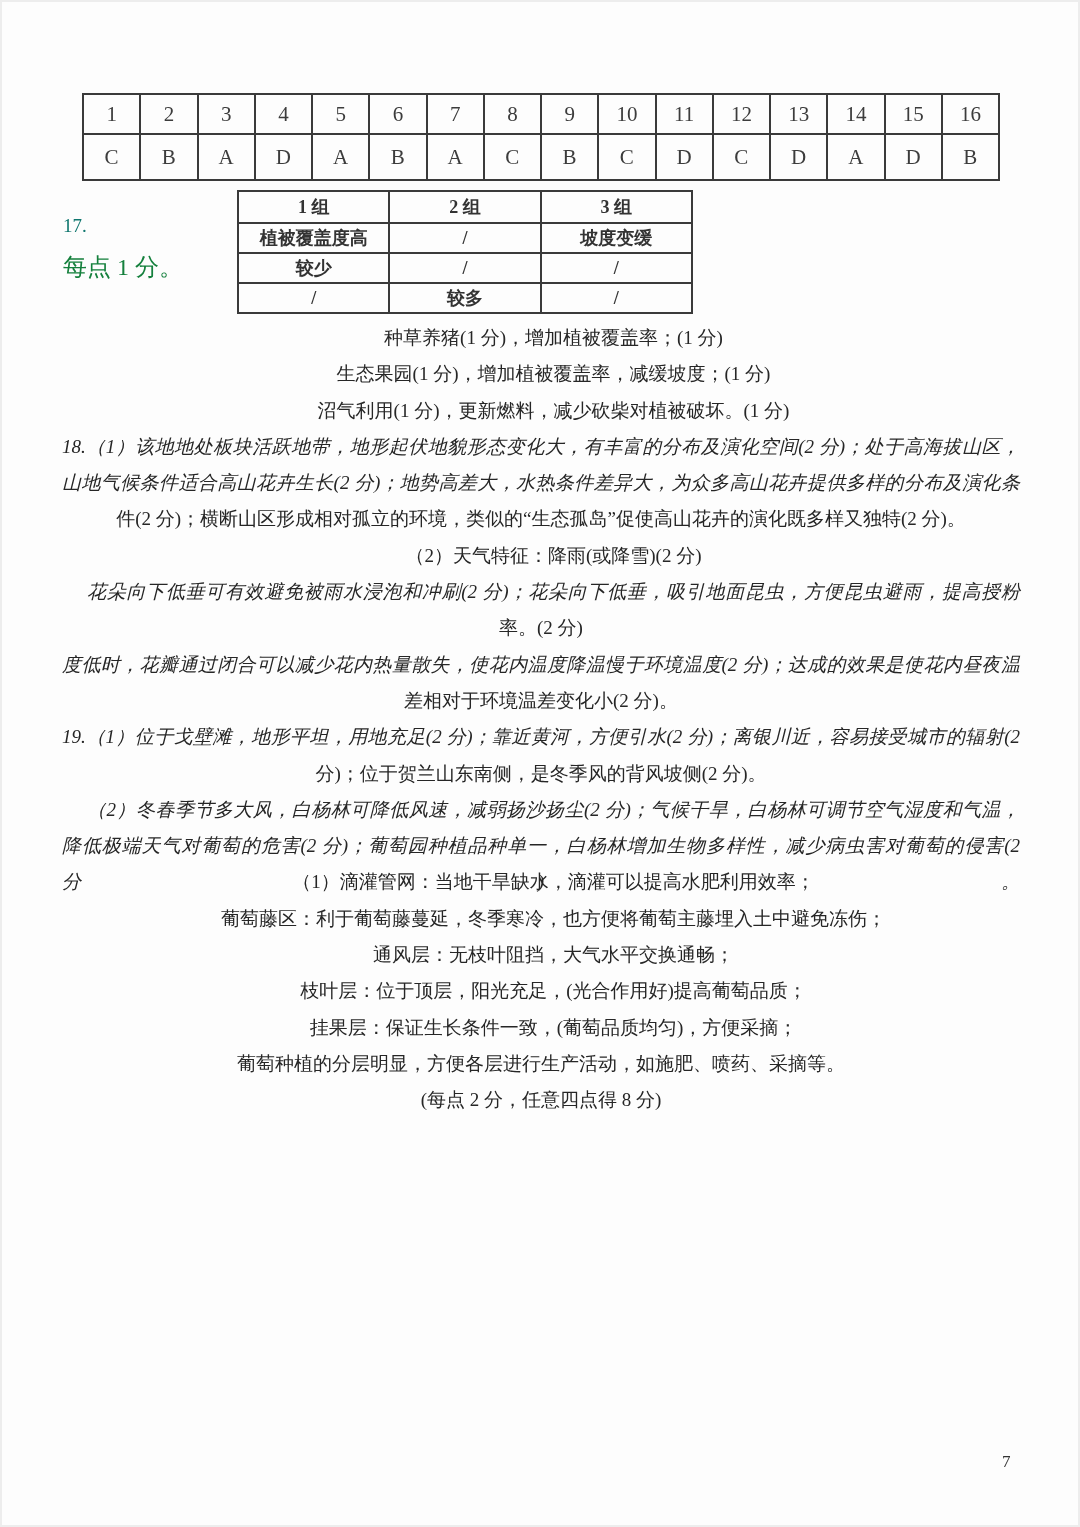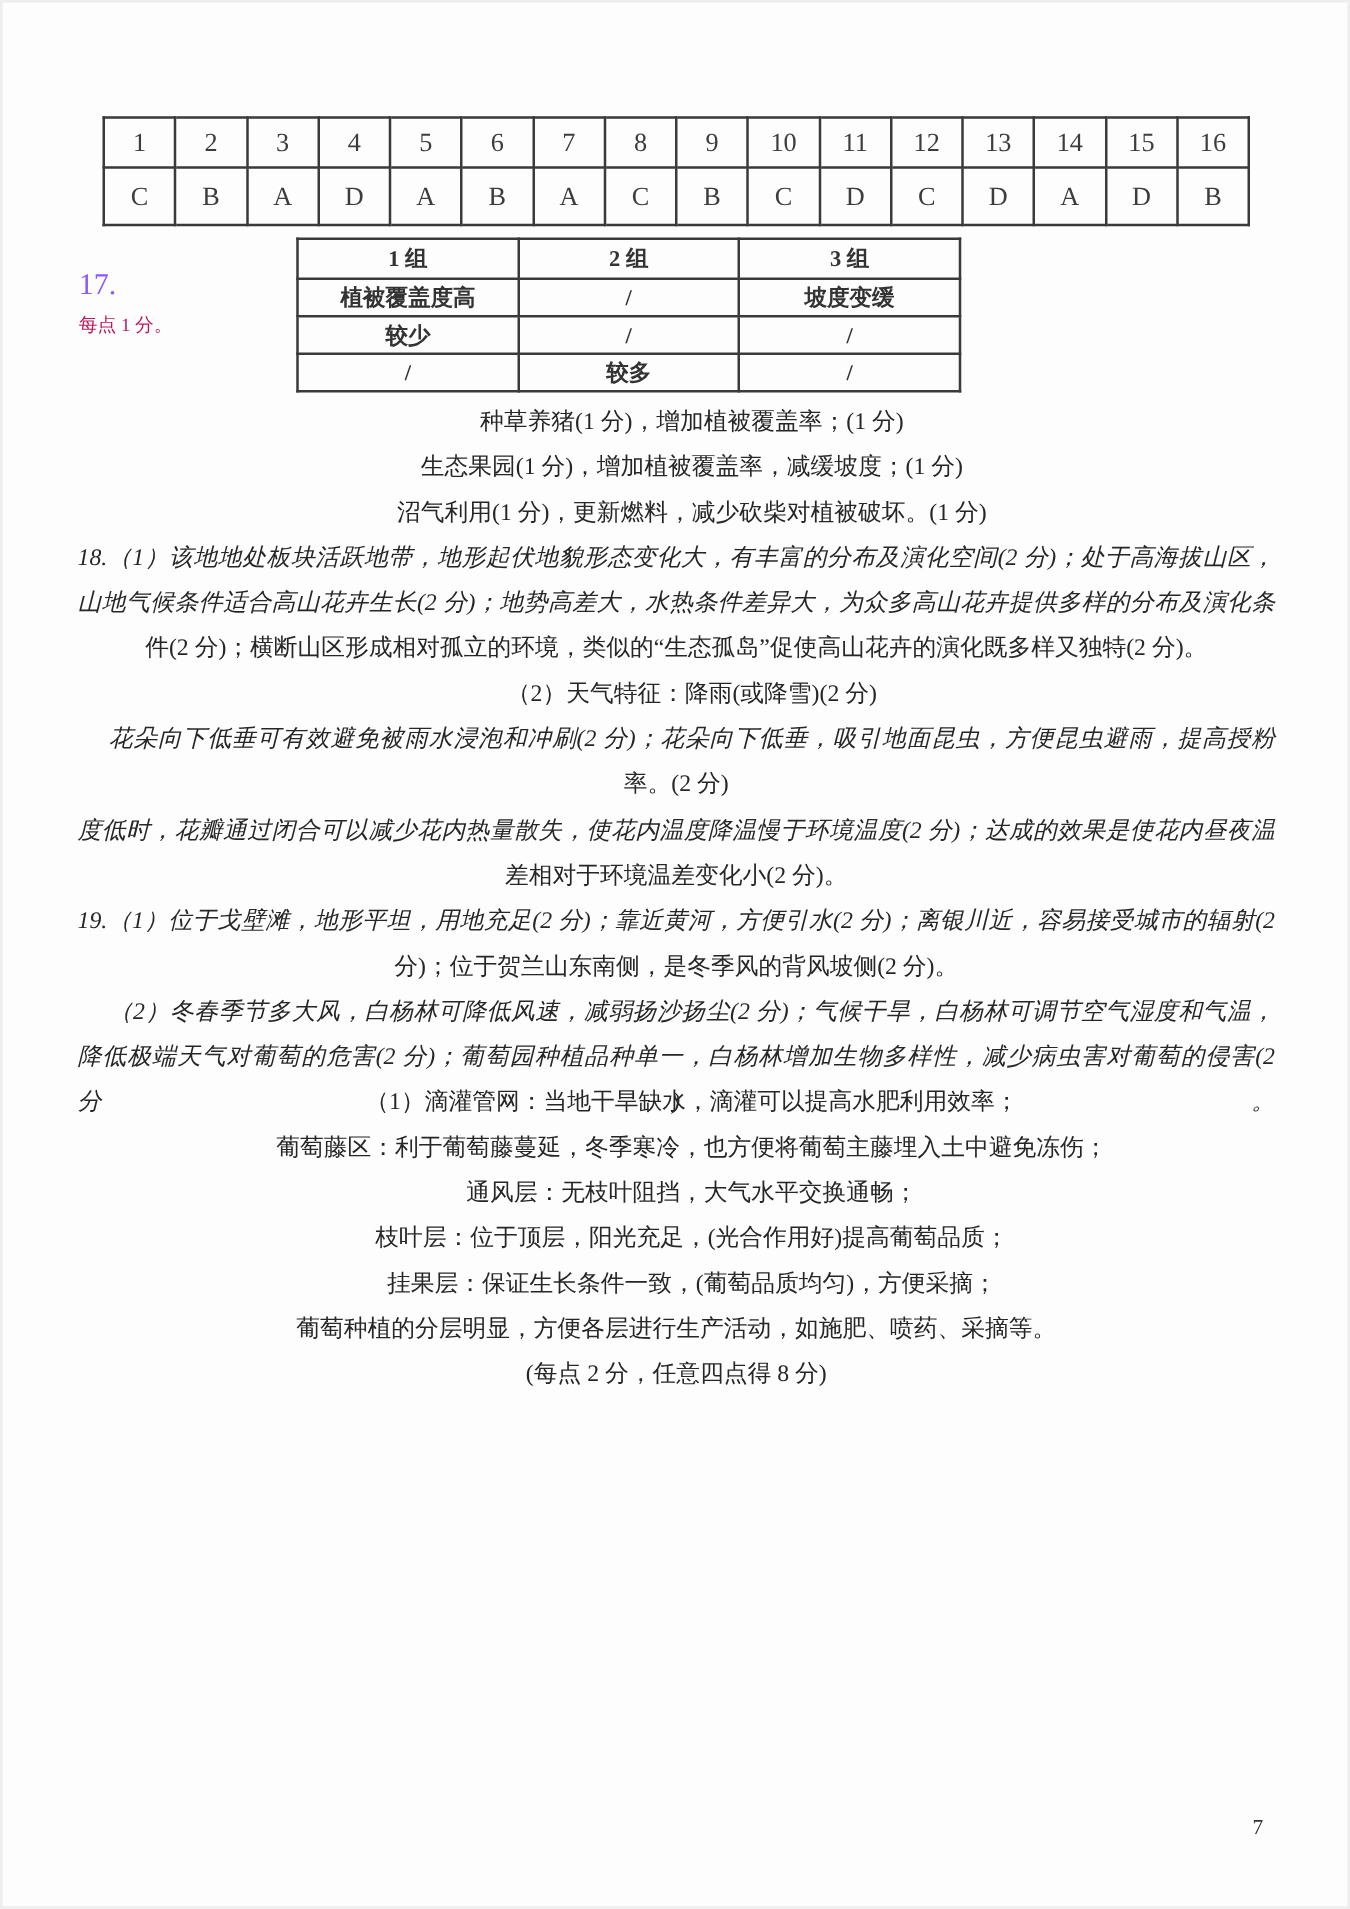--- a/index.html
+++ b/index.html
@@ -26,39 +26,39 @@
     border: 2px solid #3a3a3a;
     text-align: center; vertical-align: middle;
     font-size: 21px; color: #3c3c3c;
     padding: 0;
   }
   table.answer-key tr.num-row td { height: 38px; }
   table.answer-key tr.ans-row td { height: 44px; }
 
   
   table.group-table {
-    position: absolute; left: 237px; top: 190px; width: 532px;
+    position: absolute; left: 237px; top: 190px; width: 456px;
     border-collapse: collapse; table-layout: fixed;
   }
   table.group-table td {
     border: 2px solid #3a3a3a;
     text-align: center; vertical-align: middle;
     font-size: 18px; font-weight: bold; color: #333;
     padding: 0;
   }
   table.group-table tr.head-row td { height: 30px; }
   table.group-table tr.data-row td { height: 28px; }
 
   .q17-label {
     position: absolute; left: 63px; top: 215px;
-    font-size: 24px; color: #8b5cf6;
+    font-size: 19px; color: #0f766e;
   }
   .q17-note {
     position: absolute; left: 63px; top: 251px;
-    font-size: 15px; color: #be185d; text-align: center;
+    font-size: 24px; color: #15803d; text-align: center;
   }
 
   
   .body-text {
     position: absolute; left: 62px; top: 320px; width: 958px;
     font-size: 19px; color: #262626;
   }
   .line {
     height: 36.3px; line-height: 36.3px;
     white-space: nowrap;

